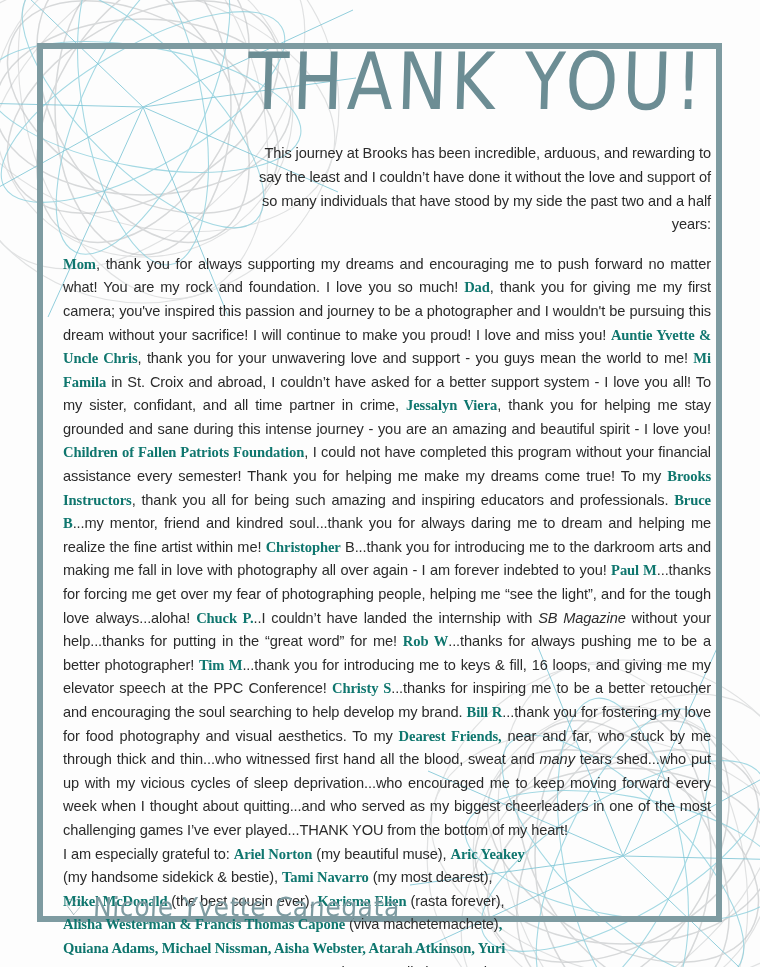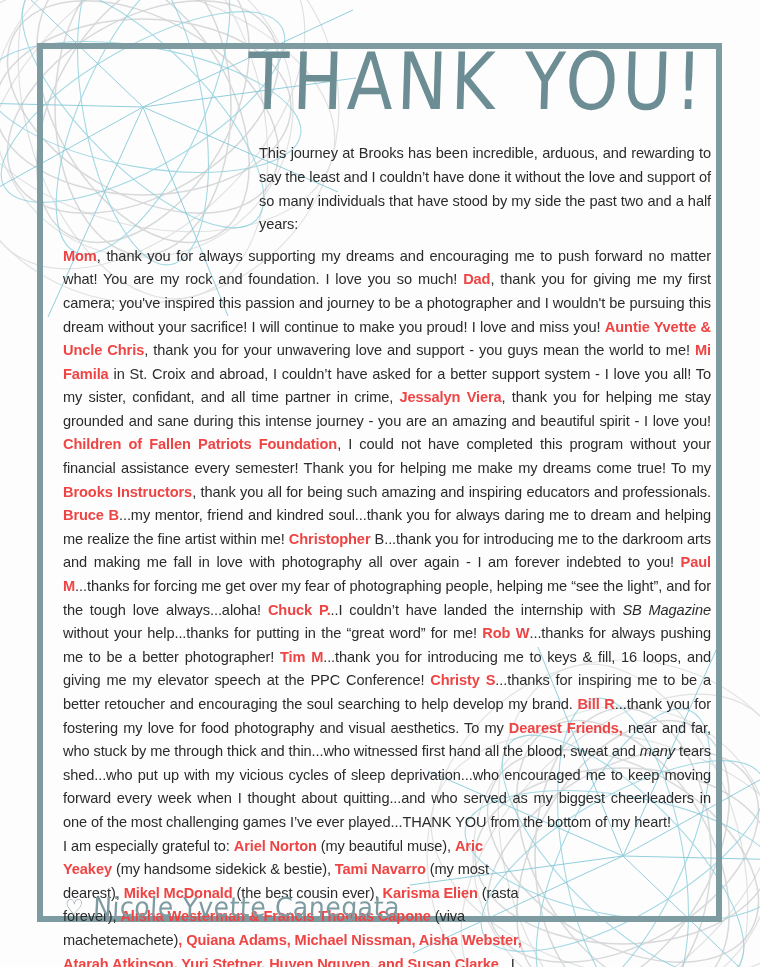--- a/index.html
+++ b/index.html
@@ -66,31 +66,32 @@
     line-height: 23.6px;
     text-align: justify;
     text-justify: inter-word;
     letter-spacing: -0.1px;
   }
   #body-text p { margin: 0; }
 
   .lede {
     display: block;
     margin-left: 196px;
-    margin-bottom: 8px;
+    text-align: right;
+    margin-bottom: 16px;
   }
 
   
   #friends-block {
     width: 464px;
     text-align: left;
     margin-top: 0;
   }
 
-  b, strong { font-weight: bold; color: #ef4444; }
+  b, strong { font-weight: bold; color: #0f766e; font-family: Liberation Serif, serif; }
   i, em { }
 
   #signature {
     position: absolute;
     left: 64px;
     top: 893px;
     color: #7e9ba1;
     font-size: 25px;
     font-family: "DejaVu Sans", sans-serif;
     letter-spacing: 0.6px;

